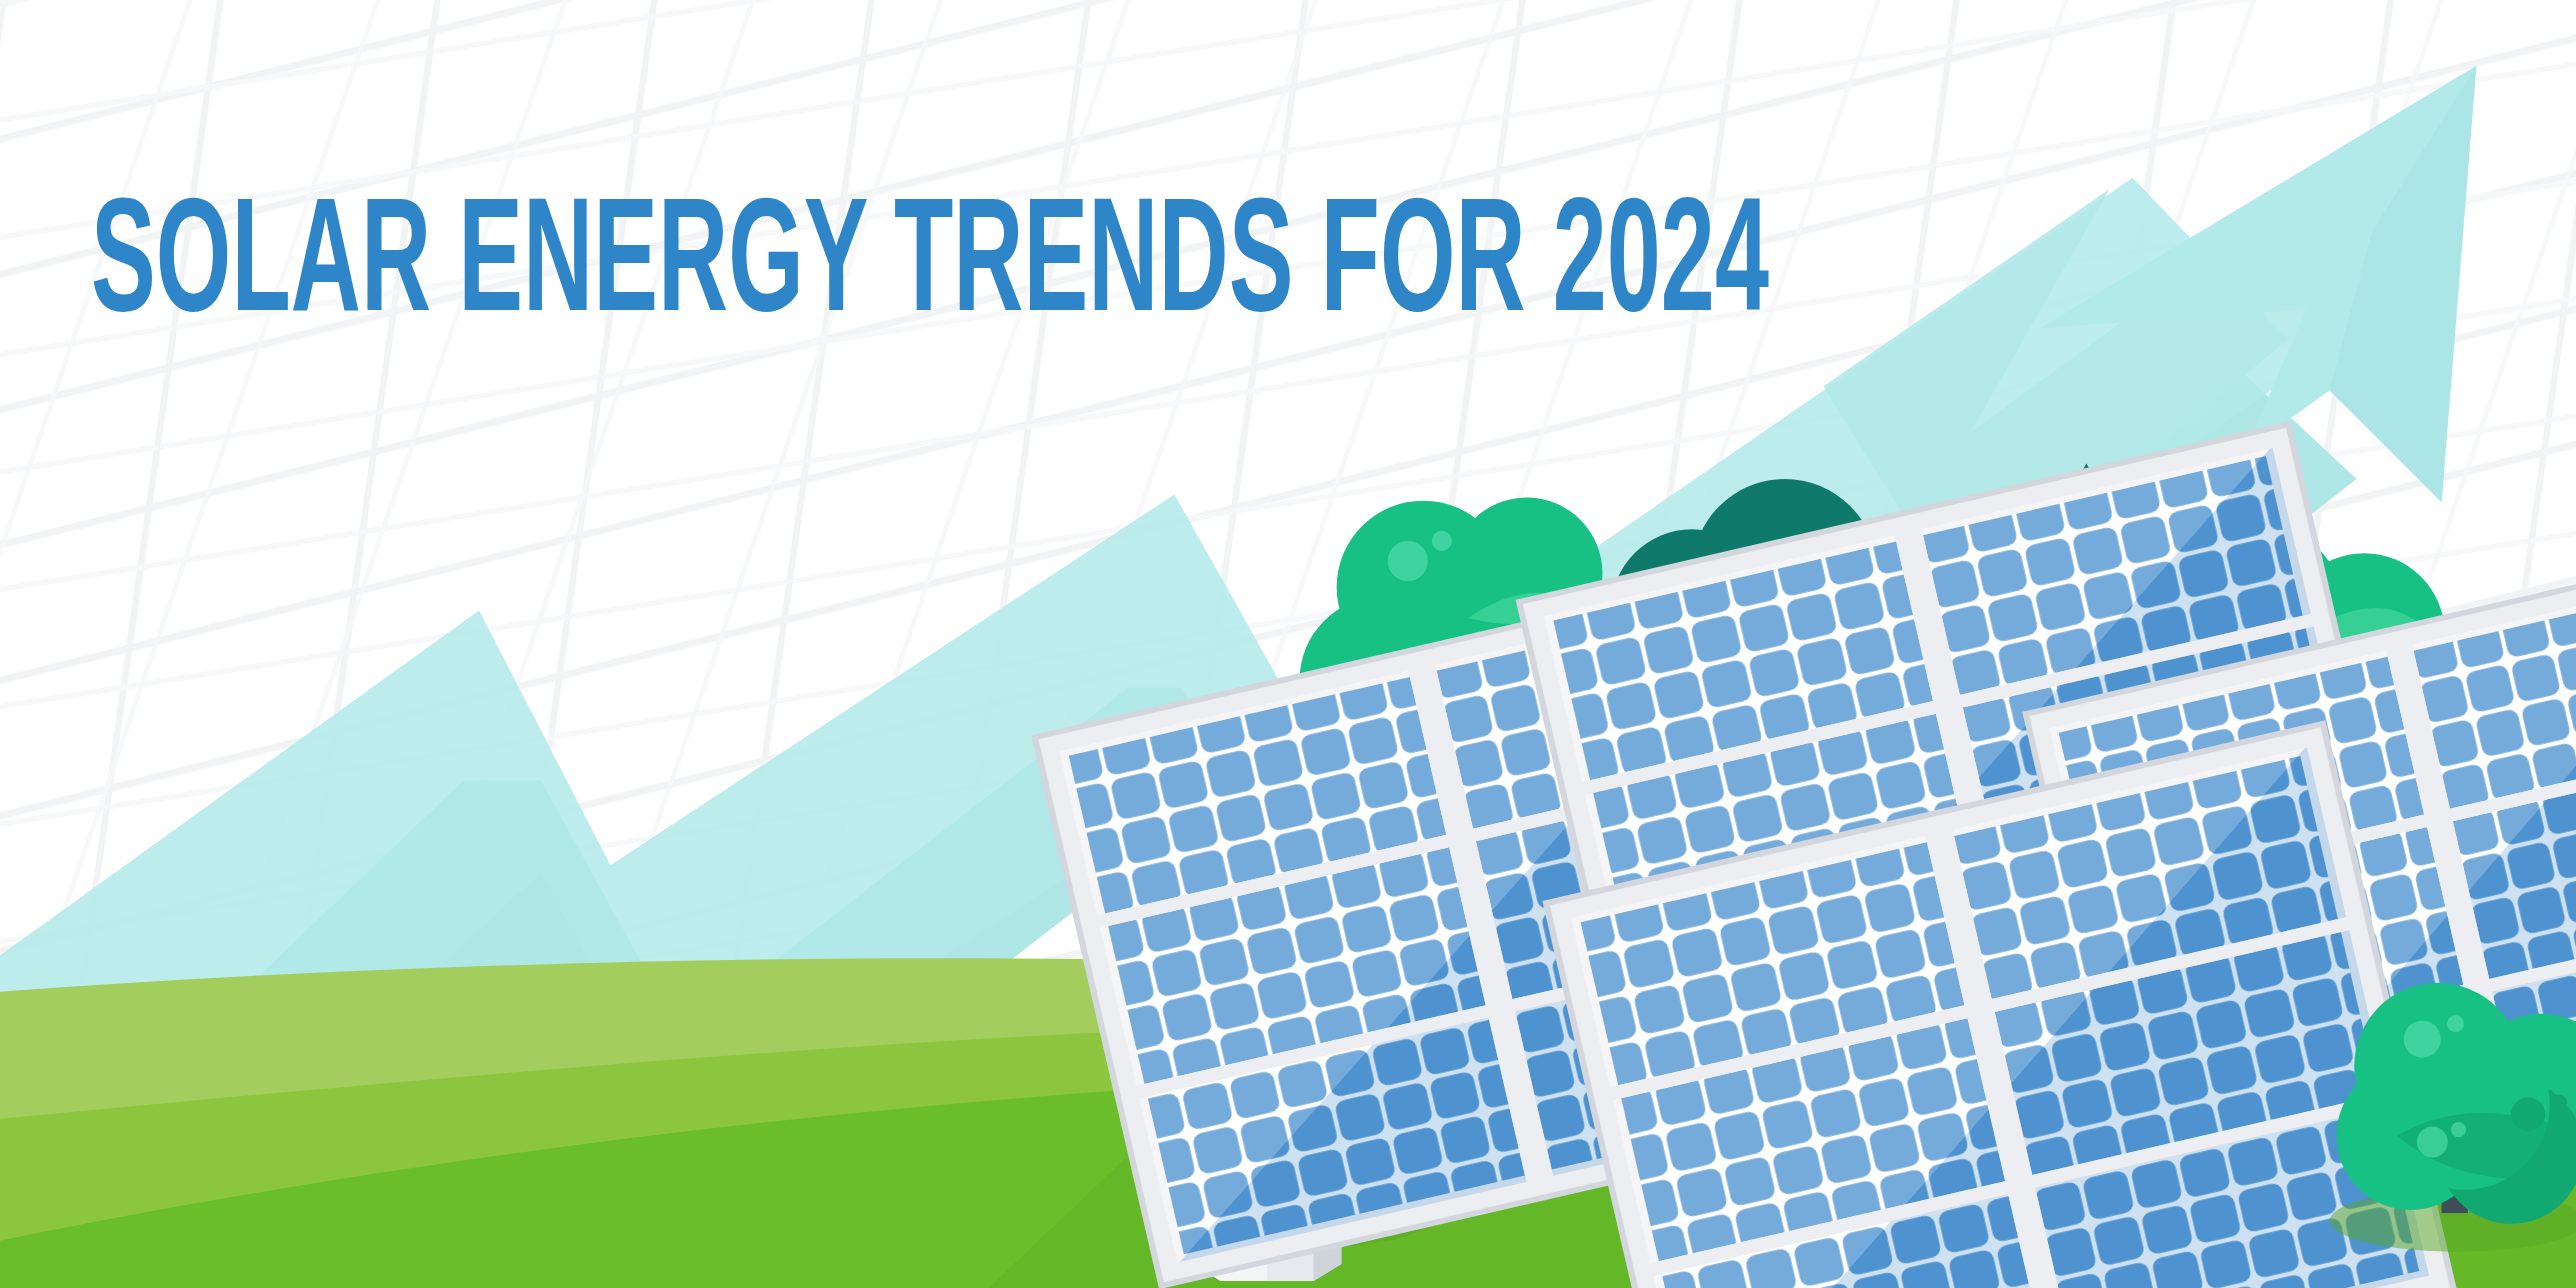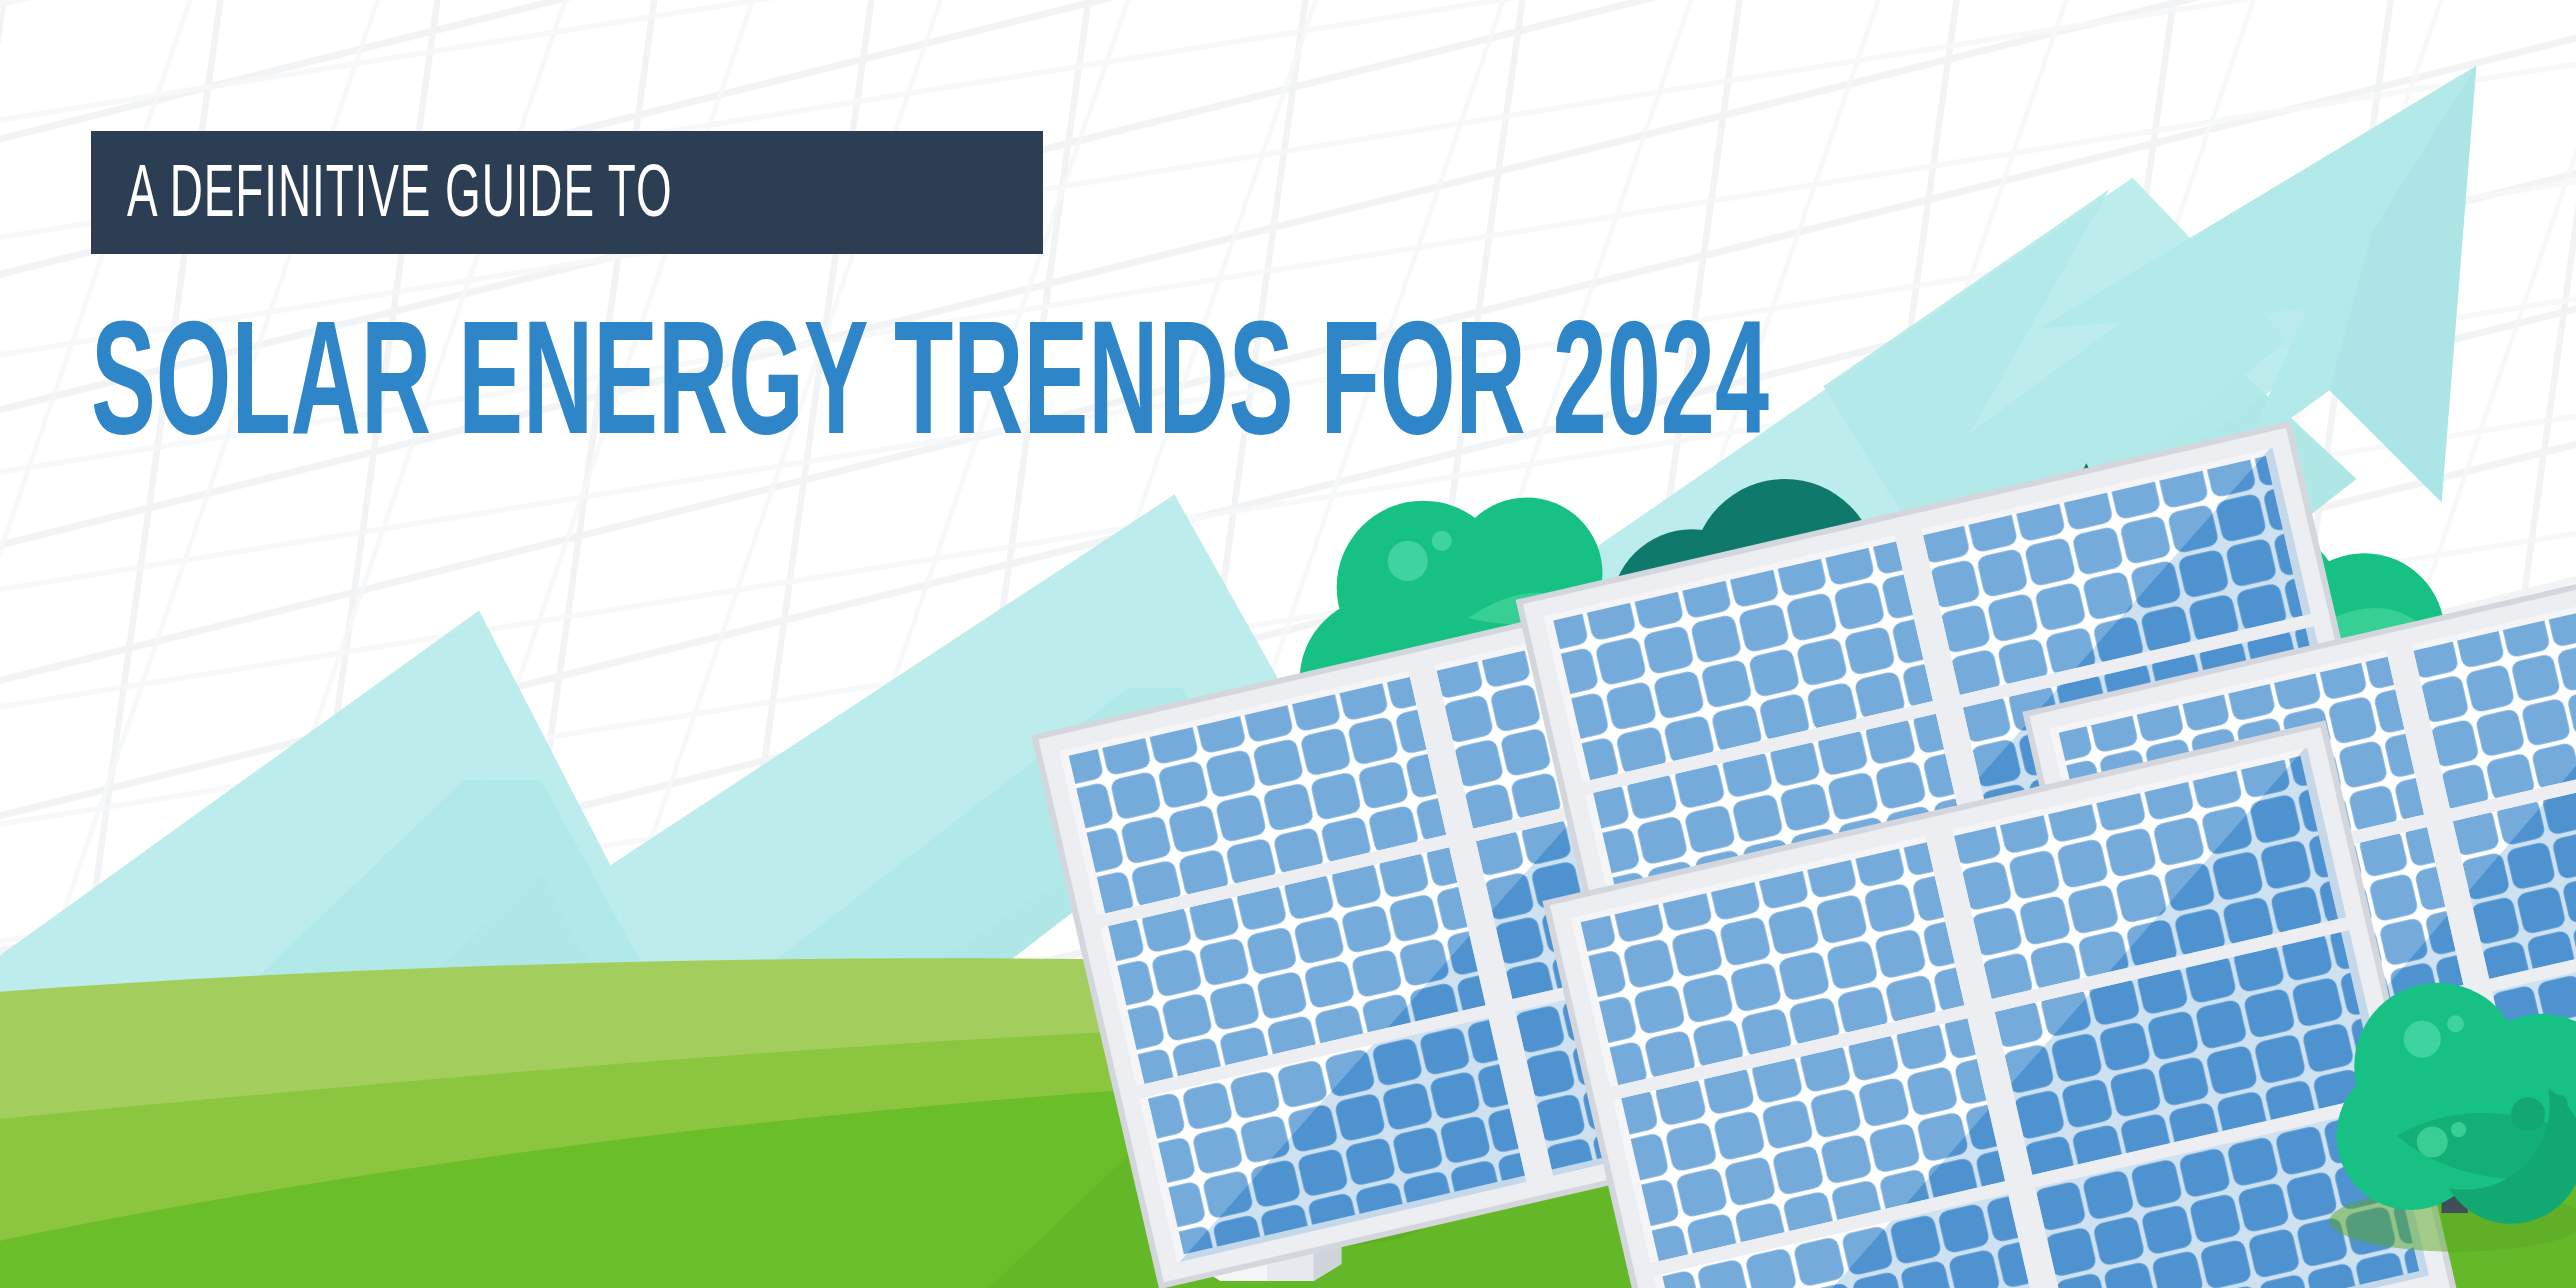--- a/index.html
+++ b/index.html
@@ -326,20 +326,17 @@
       <circle cx="3178" cy="1325" r="11" fill="#45d6a4" opacity="0.85"></circle>
       <circle cx="3272" cy="1442" r="22" fill="#12a872"></circle>
       <circle cx="3312" cy="1428" r="11" fill="#12a872"></circle>
       <path d="M 3102 1470 q 90 -52 210 -12 l 0 66 q -130 14 -210 -54 z" fill="#12a872" opacity="0.75"></path>
       <circle cx="3148" cy="1478" r="20" fill="#3fd39a" opacity="0.85"></circle>
       <circle cx="3182" cy="1462" r="10" fill="#3fd39a" opacity="0.85"></circle>
     </g>
   </svg>
 
   <div class="text-block">
-    <div class="eyebrow-box">
-      <span class="eyebrow-text">A DEFINITIVE GUIDE TO</span>
-    </div>
     <div class="headline">SOLAR ENERGY TRENDS FOR 2024</div>
   </div>
 
 </div>
 
 
 </body></html>

